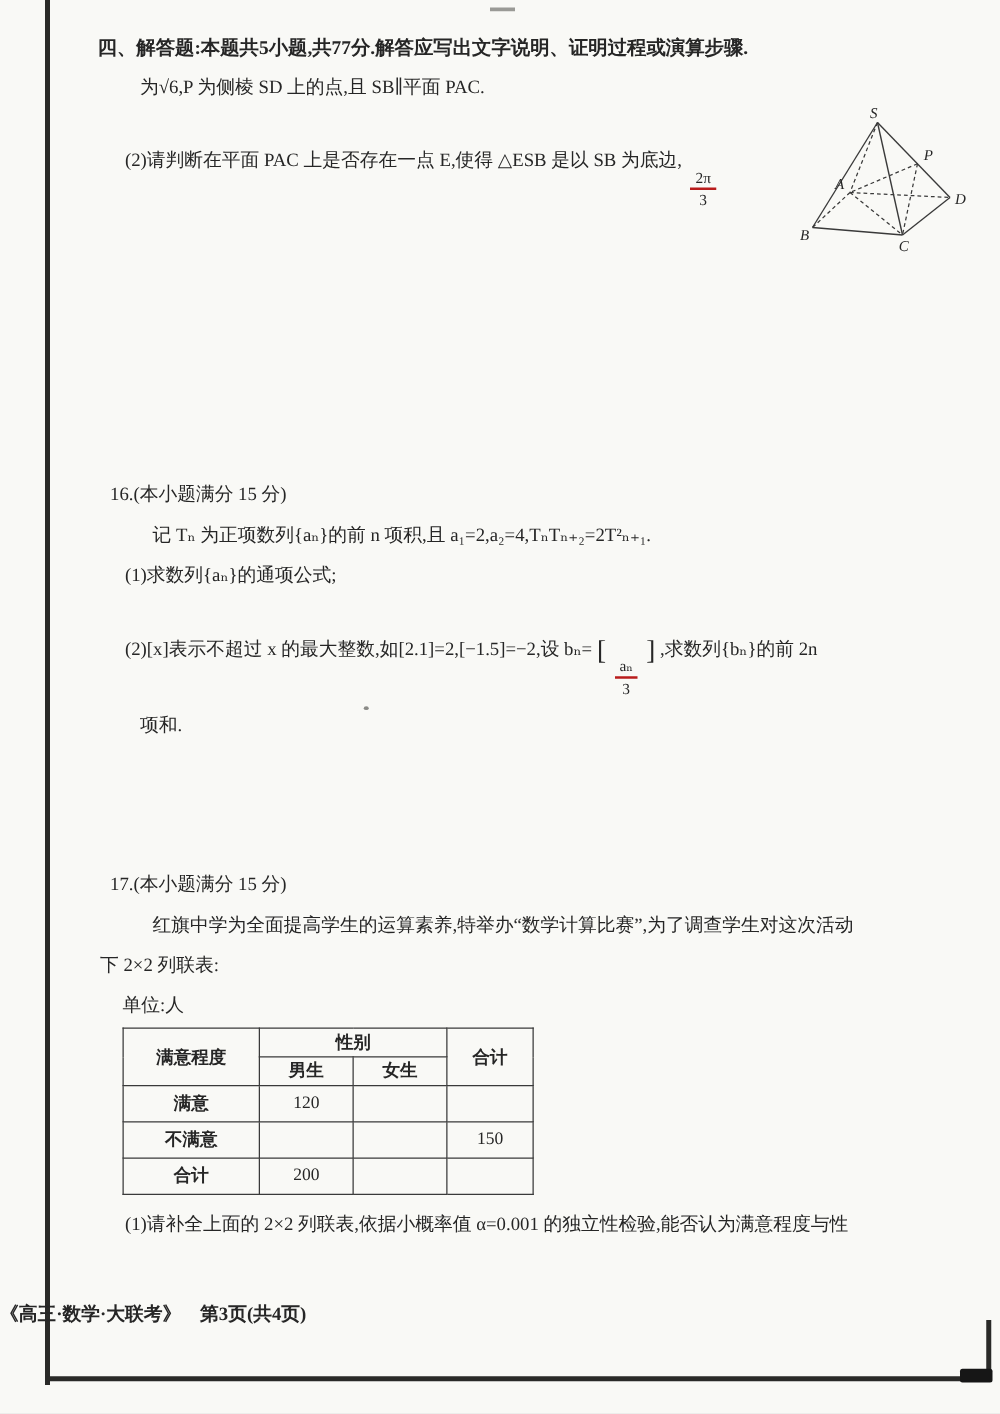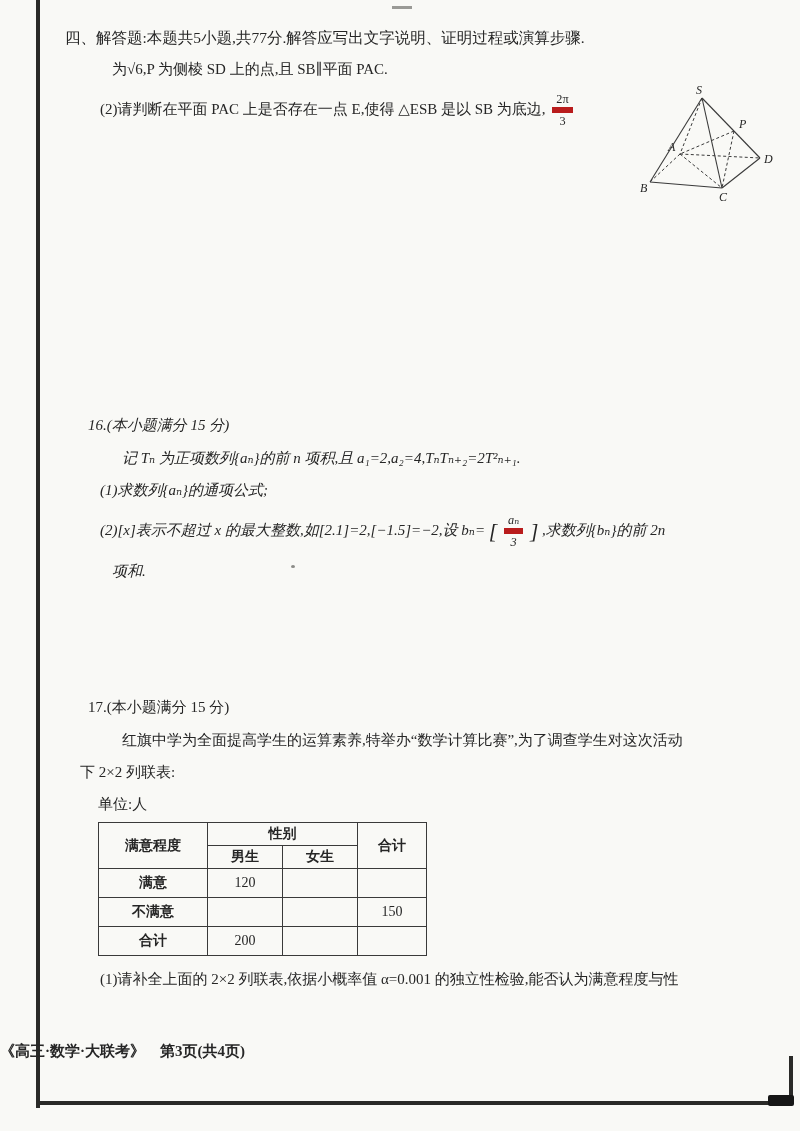--- a/index.html
+++ b/index.html
@@ -14,36 +14,36 @@
   }
   
   .edge-left   { position:absolute; left:36px; top:0; width:4px; height:1108px; background:#2a2a28; }
   .edge-bottom { position:absolute; left:36px; top:1101px; width:757px; height:4px; background:#2a2a28; }
   .edge-right  { position:absolute; left:789px; top:1056px; width:4px; height:49px; background:#2a2a28; }
   .blotch      { position:absolute; left:768px; top:1095px; width:26px; height:11px; background:#161616; border-radius:2px; }
   .top-dash    { position:absolute; left:392px; top:6px; width:20px; height:3px; background:#9a9a96; }
   .mid-dot     { position:absolute; left:291px; top:565px; width:4px; height:3px; background:#8b8b87; border-radius:50%; }
 
   .section-header {
-    position:absolute; left:65px; top:28px;
-    font-size:15.5px; font-weight:normal; white-space:nowrap;
+    position:absolute; left:78px; top:28px;
+    font-size:15.5px; font-weight:bold; white-space:nowrap;
   }
   .prob { position:absolute; font-size:15px; }
   .line { white-space:nowrap; margin-bottom:13px; }
   .p-title { margin-bottom:14px; }
   .indent2 { padding-left:34px; }
   .indent1 { padding-left:24px; }
   .qline   { padding-left:12px; }
 
   .frac {
     display:inline-block; vertical-align:middle;
     text-align:center; font-size:0.82em; line-height:1.15;
     margin:0 3px;
   }
-  .frac .num { display:block; border-bottom:6px solid #b91c1c; padding:0 4px 1px 4px; }
+  .frac .num { display:block; border-bottom:2px solid #b91c1c; padding:0 4px 1px 4px;margin-top:43px; }
   .frac .den { display:block; padding-top:1px; }
   .bigbracket { font-size:1.45em; vertical-align:middle; font-weight:400; }
 
   .figure { position:absolute; left:640px; top:84px; width:140px; height:122px; }
   .figure svg text { font-size:12px; font-style:italic; fill:#262626;
                      font-family:"Liberation Serif","DejaVu Serif",serif; }
   .figure svg line { stroke:#3a3a3a; stroke-width:1.1; }
   .figure svg line.hid { stroke-dasharray:3,2.4; stroke-width:1; }
 
   .unit-label { margin:2px 0 8px 10px; white-space:nowrap; }
@@ -106,21 +106,21 @@
 
       <text x="56" y="10">S</text>
       <text x="99" y="44">P</text>
       <text x="28" y="67">A</text>
       <text x="0" y="108">B</text>
       <text x="79" y="117">C</text>
       <text x="124" y="79">D</text>
     </svg>
   </div>
 
-  <div class="prob" style="left:88px; top:416px; width:660px;font-style:italic;">
+  <div class="prob" style="left:88px; top:386px; width:660px;">
     <div class="line p-title">16.(本小题满分 15 分)</div>
     <div class="line indent2">记 Tₙ 为正项数列{aₙ}的前 n 项积,且 a₁=2,a₂=4,TₙTₙ₊₂=2T²ₙ₊₁.</div>
     <div class="line qline">(1)求数列{aₙ}的通项公式;</div>
     <div class="line qline">
       <span>(2)[x]表示不超过 x 的最大整数,如[2.1]=2,[−1.5]=−2,设 bₙ=</span>
       <span class="bigbracket">[</span>
       <span class="frac">
         <span class="num">aₙ</span>
         <span class="den">3</span>
       </span>

